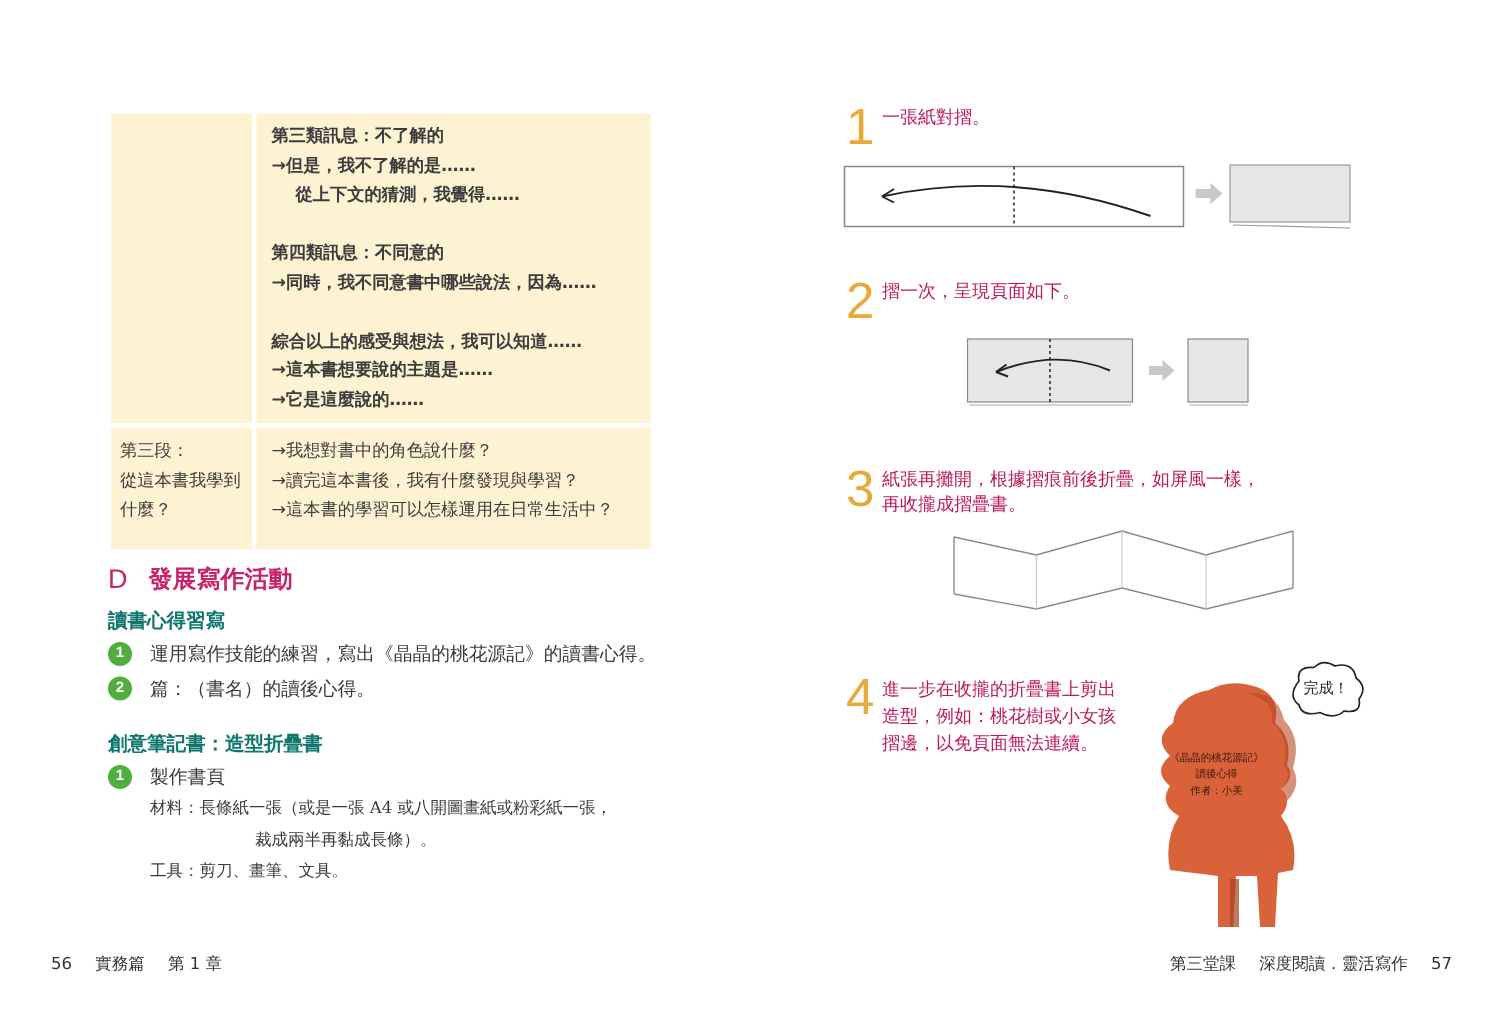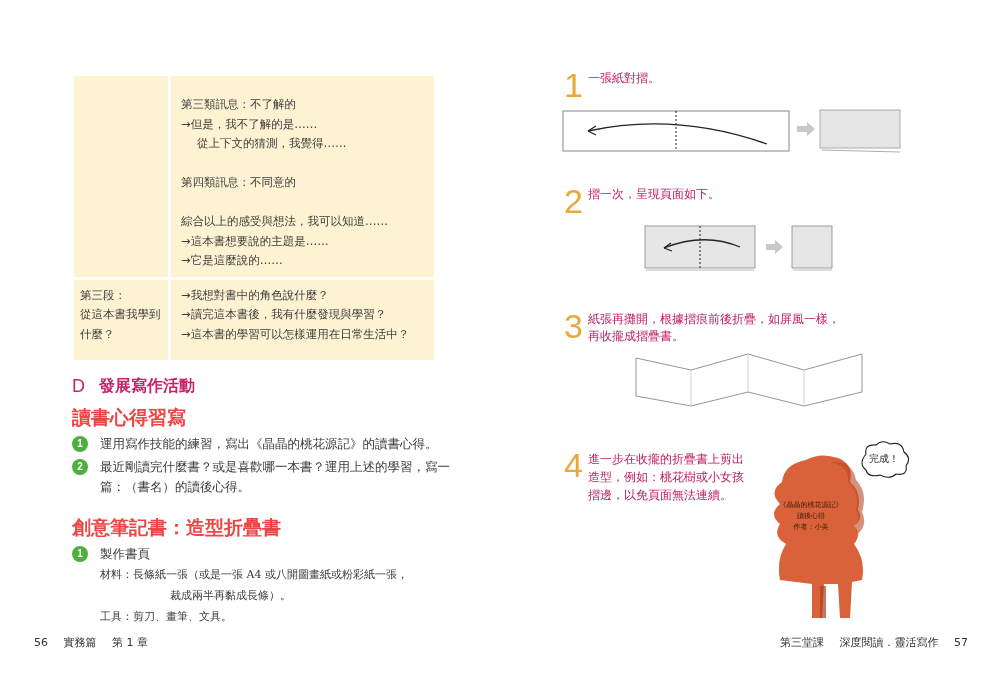--- a/index.html
+++ b/index.html
@@ -9,31 +9,31 @@
   .page { position: absolute; top: 0; height: 677px; }
   .page-left { left: 0; width: 500px; }
   .page-right { left: 500px; width: 500px; }
 
   
   .tbl { position: absolute; left: 74px; top: 76px; width: 360px; }
   .tbl-row { display: flex; gap: 3px; margin-bottom: 3px; }
   .tbl-cell { background: #fdf3d2; font-size: 11.5px; line-height: 19.5px; color: #3c3c3c; }
   .tbl-cell.label { width: 94px; padding: 0 6px; }
   .tbl-cell.content { flex: 1; padding: 0 10px; }
-  .row1 .tbl-cell { padding-top: 19px; padding-bottom: 6px; }
+  .row1 .tbl-cell { padding-top: 5px; padding-bottom: 6px; font-weight: bold; }
   .row2 .tbl-cell { padding-top: 6px; padding-bottom: 16px; }
   .line { white-space: nowrap; }
   .line.indent { padding-left: 16px; }
   .gap { height: 19.5px; }
 
   
   .secD { position: absolute; left: 72px; top: 376px; width: 380px; }
   .secD-title { display: flex; align-items: center; color: #c8226b; font-size: 16px; font-weight: bold; font-family: "DejaVu Serif", serif; }
   .secD-letter { font-family: "Liberation Sans", sans-serif; font-size: 18px; font-weight: normal; margin-right: 14px; }
-  .sub-title { color: #ef4444; font-size: 19px; font-weight: bold; font-family: Liberation Sans, sans-serif; margin-top: 8px; }
+  .sub-title { color: #0f766e; font-size: 13px; font-weight: bold; font-family: Liberation Sans, sans-serif; margin-top: 8px; }
   .item { display: flex; font-family: "DejaVu Serif", serif; font-size: 12.5px; line-height: 20px; color: #3a3a3a; margin-top: 3px; }
   .num { flex: 0 0 16px; width: 16px; height: 16px; border-radius: 50%; background: #4fae3e; color: #fff; font-size: 10px; font-weight: bold; text-align: center; line-height: 16px; margin-top: 2px; margin-right: 12px; font-family: "Liberation Sans", sans-serif; }
   .item-body { flex: 1; }
   .para { font-family: "DejaVu Serif", serif; font-size: 11px; line-height: 21px; color: #3a3a3a; padding-left: 28px; }
   .para .indent2 { padding-left: 70px; }
 
   .footer-left { position: absolute; left: 34px; top: 635px; font-size: 11px; color: #333; }
   .footer-left span { margin-right: 12px; }
   .footer-right { position: absolute; right: 32px; top: 635px; font-size: 11px; color: #333; }
   .footer-right span { margin-left: 12px; }
@@ -55,20 +55,21 @@
 
   <div class="tbl">
     <div class="tbl-row row1">
       <div class="tbl-cell label"></div>
       <div class="tbl-cell content">
         <div class="line">第三類訊息：不了解的</div>
         <div class="line">→但是，我不了解的是……</div>
         <div class="line indent">從上下文的猜測，我覺得……</div>
         <div class="gap"></div>
         <div class="line">第四類訊息：不同意的</div>
+        <div class="line">→同時，我不同意書中哪些說法，因為……</div>
         <div class="gap"></div>
         <div class="line">綜合以上的感受與想法，我可以知道……</div>
         <div class="line">→這本書想要說的主題是……</div>
         <div class="line">→它是這麼說的……</div>
       </div>
     </div>
     <div class="tbl-row row2">
       <div class="tbl-cell label">
         <div class="line">第三段：</div>
         <div class="line">從這本書我學到</div>
@@ -91,21 +92,20 @@
     <div class="sub-title">讀書心得習寫</div>
     <div class="item">
       <span class="num">1</span>
       <div class="item-body">
         <div>運用寫作技能的練習，寫出《晶晶的桃花源記》的讀書心得。</div>
       </div>
     </div>
     <div class="item">
       <span class="num">2</span>
       <div class="item-body">
-        <div>最近剛讀完什麼書？或是喜歡哪一本書？運用上述的學習，寫一</div>
         <div>篇：（書名）的讀後心得。</div>
       </div>
     </div>
 
     <div class="sub-title" style="margin-top:18px">創意筆記書：造型折疊書</div>
     <div class="item">
       <span class="num">1</span>
       <div class="item-body">
         <div>製作書頁</div>
       </div>

